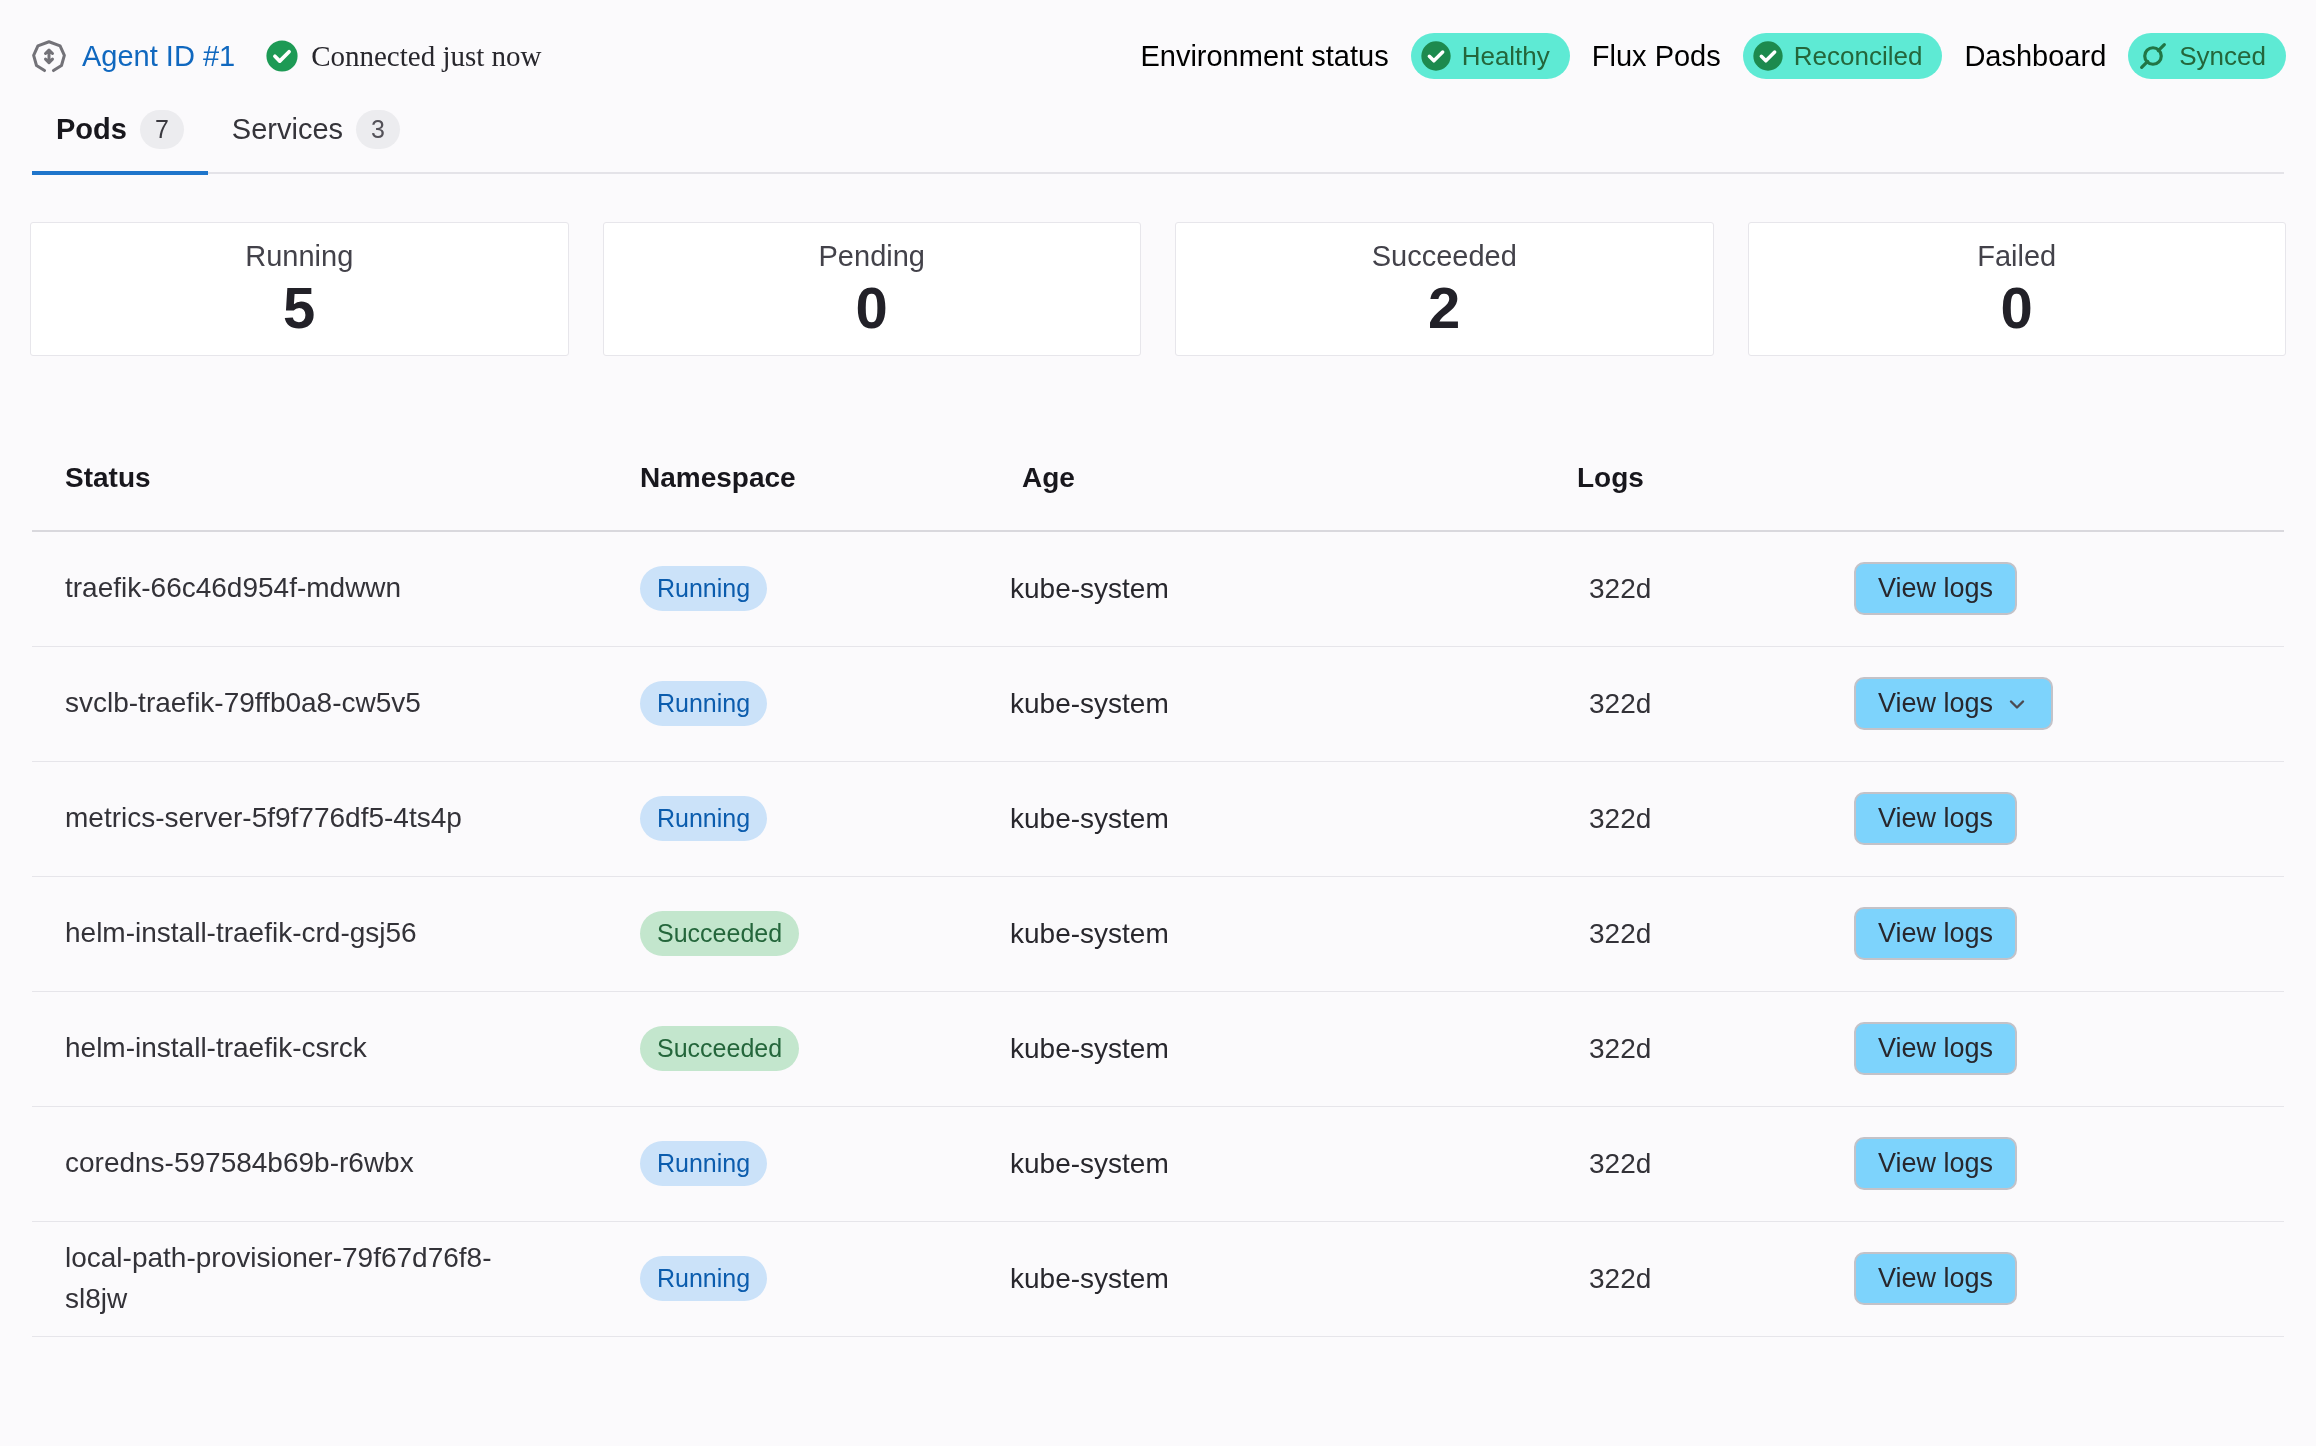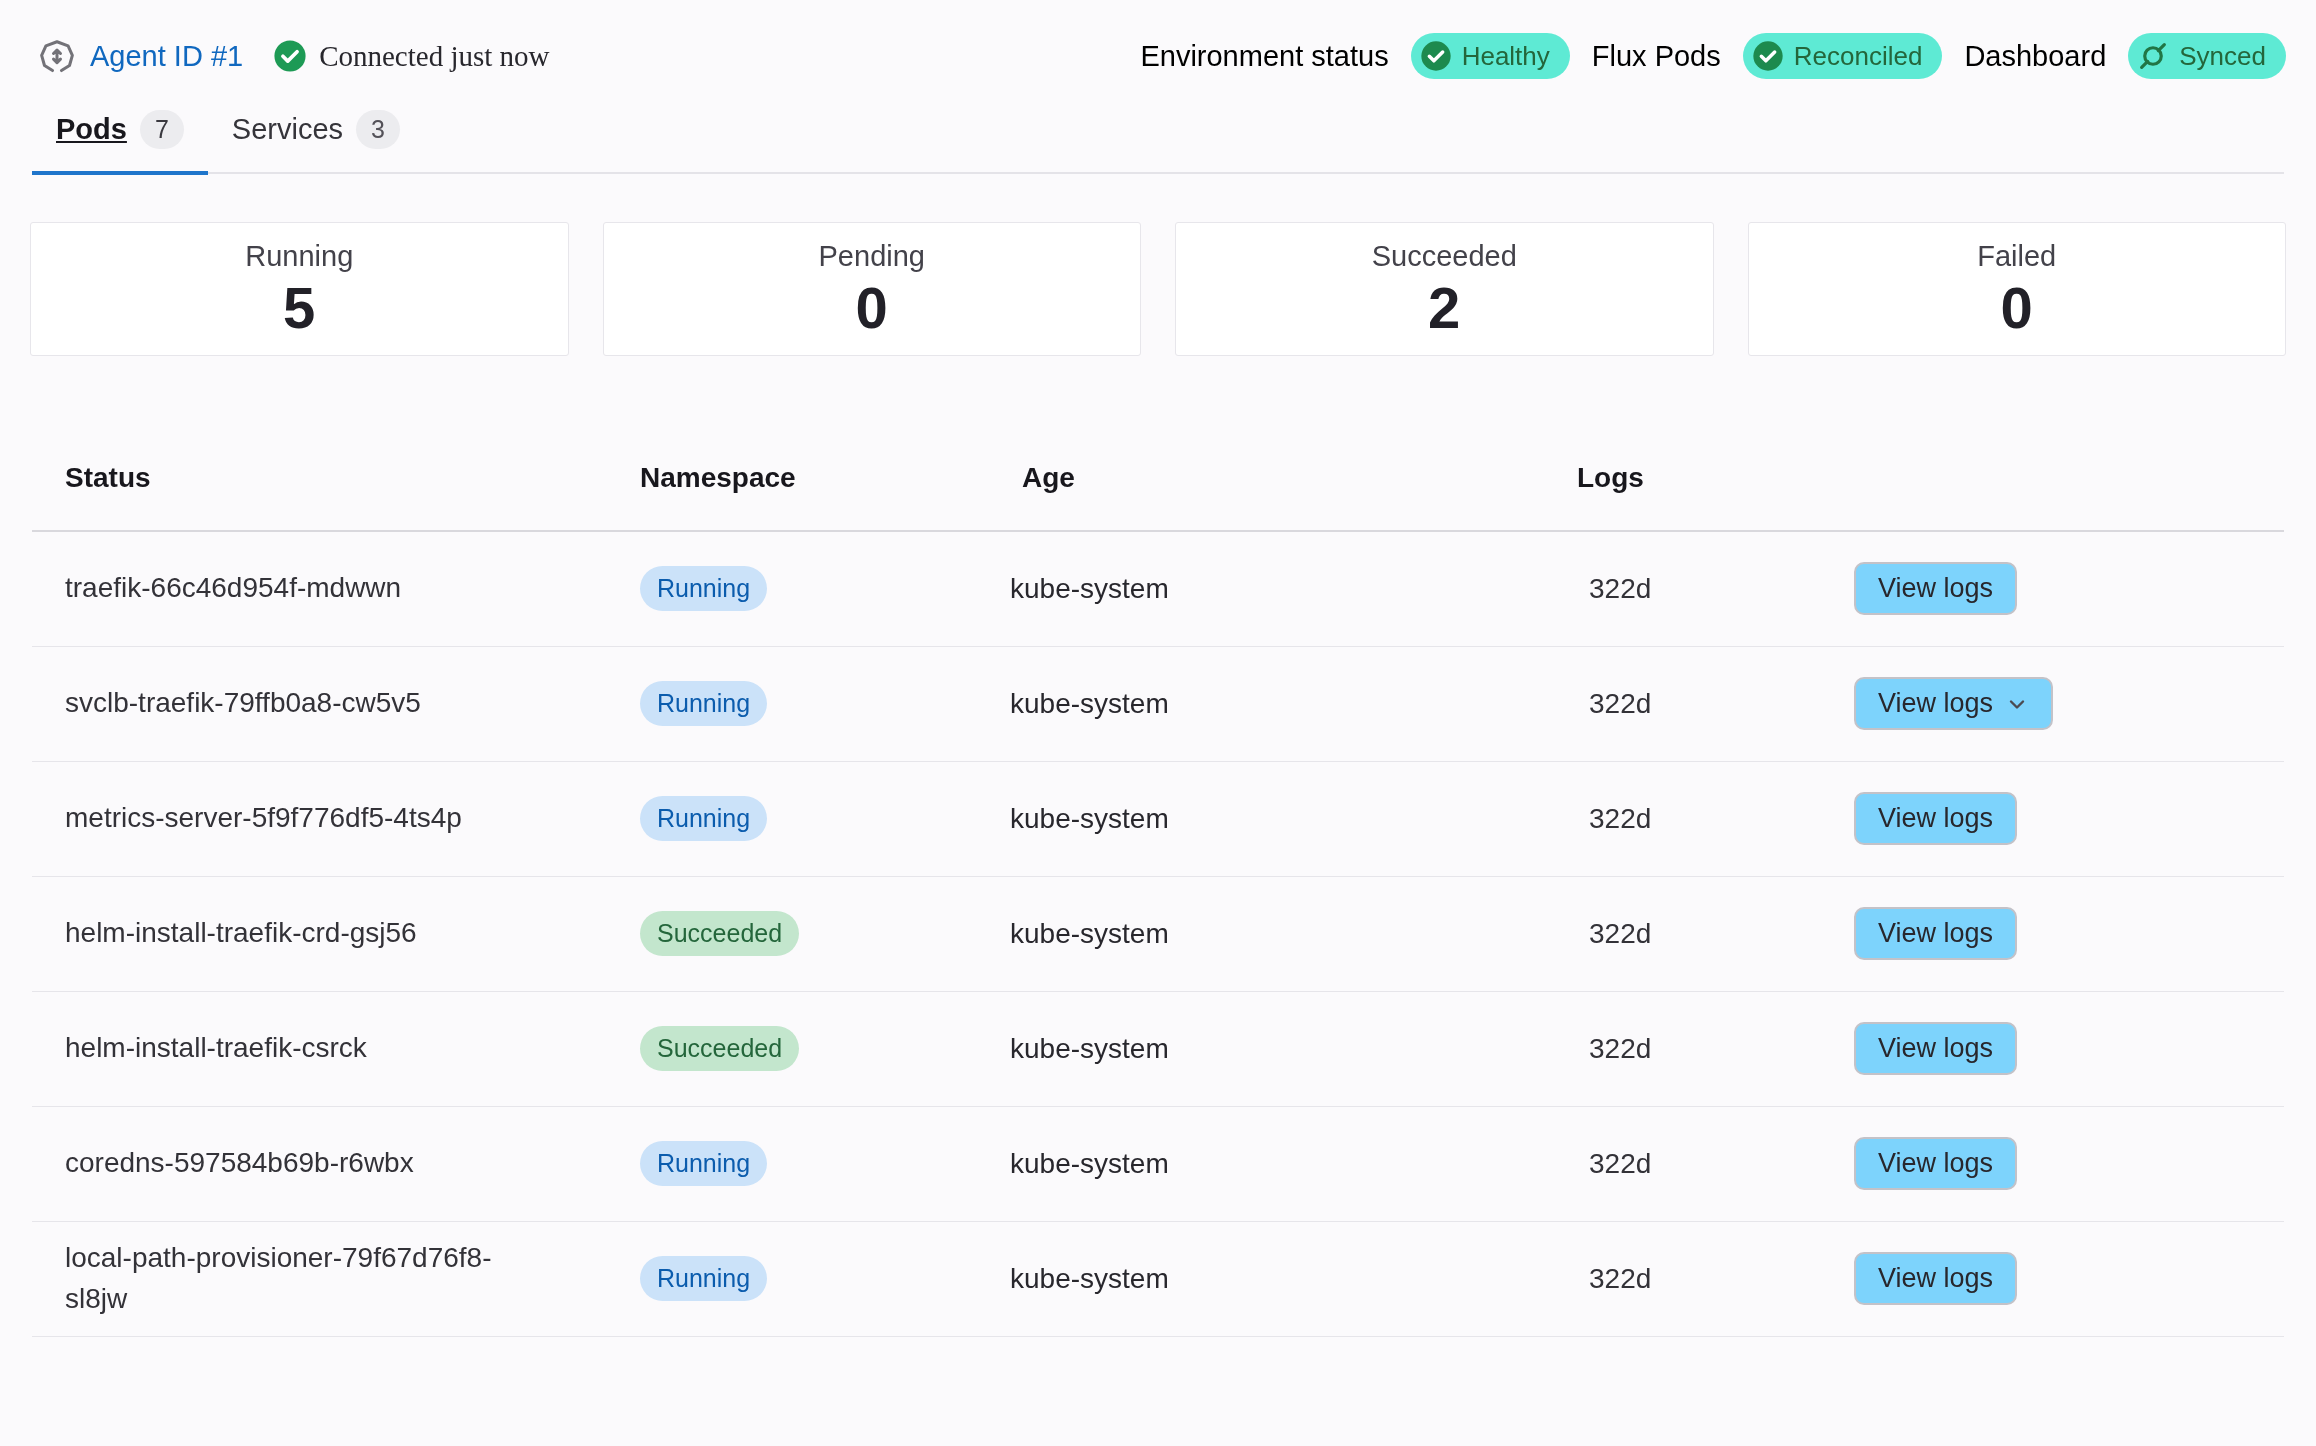--- a/index.html
+++ b/index.html
@@ -9,21 +9,20 @@
     font-family: "Liberation Sans", "DejaVu Sans", sans-serif;
     color: #28272d;
     overflow: hidden;
   }
 
   
   .topbar {
     display: flex; align-items: center; justify-content: space-between;
     padding: 30px 30px 0 30px;
     height: 82px;
-    margin-left: 8px;
   }
   .topbar-left { display: flex; align-items: center; gap: 14px; }
   .agent-link {
     color: #1068bf; font-size: 29px; text-decoration: none;
     display: inline-flex; align-items: center;
   }
   .agent-icon-svg { width: 38px; height: 38px; display: block; }
   .conn-status { display: flex; align-items: center; gap: 12px; margin-left: 16px; font-family: Liberation Serif, serif; }
   .conn-text { font-size: 29px; color: #28272d; }
   .check-circle { width: 34px; height: 34px; display: block; }
@@ -46,21 +45,21 @@
   }
   .tab {
     display: flex; align-items: center; gap: 13px;
     padding: 10px 24px 22px 24px;
     cursor: pointer;
     border-bottom: 4px solid transparent;
     margin-bottom: -3px;
     font-size: 29px;
   }
   .tab.active { border-bottom-color: #1f75cb; }
-  .tab.active .tab-label { font-weight: bold; color: #18171d; text-decoration: underline; }
+  .tab.active .tab-label { font-weight: bold; color: #18171d; }
   .tab .tab-label { color: #35343a; }
   .tab-count {
     background: #ececef; color: #535158;
     border-radius: 999px; font-size: 25px;
     padding: 3px 15px; line-height: 1.3;
   }
   .tab.active .tab-count { color: #3a393f; }
 
   
   .stat-cards {

